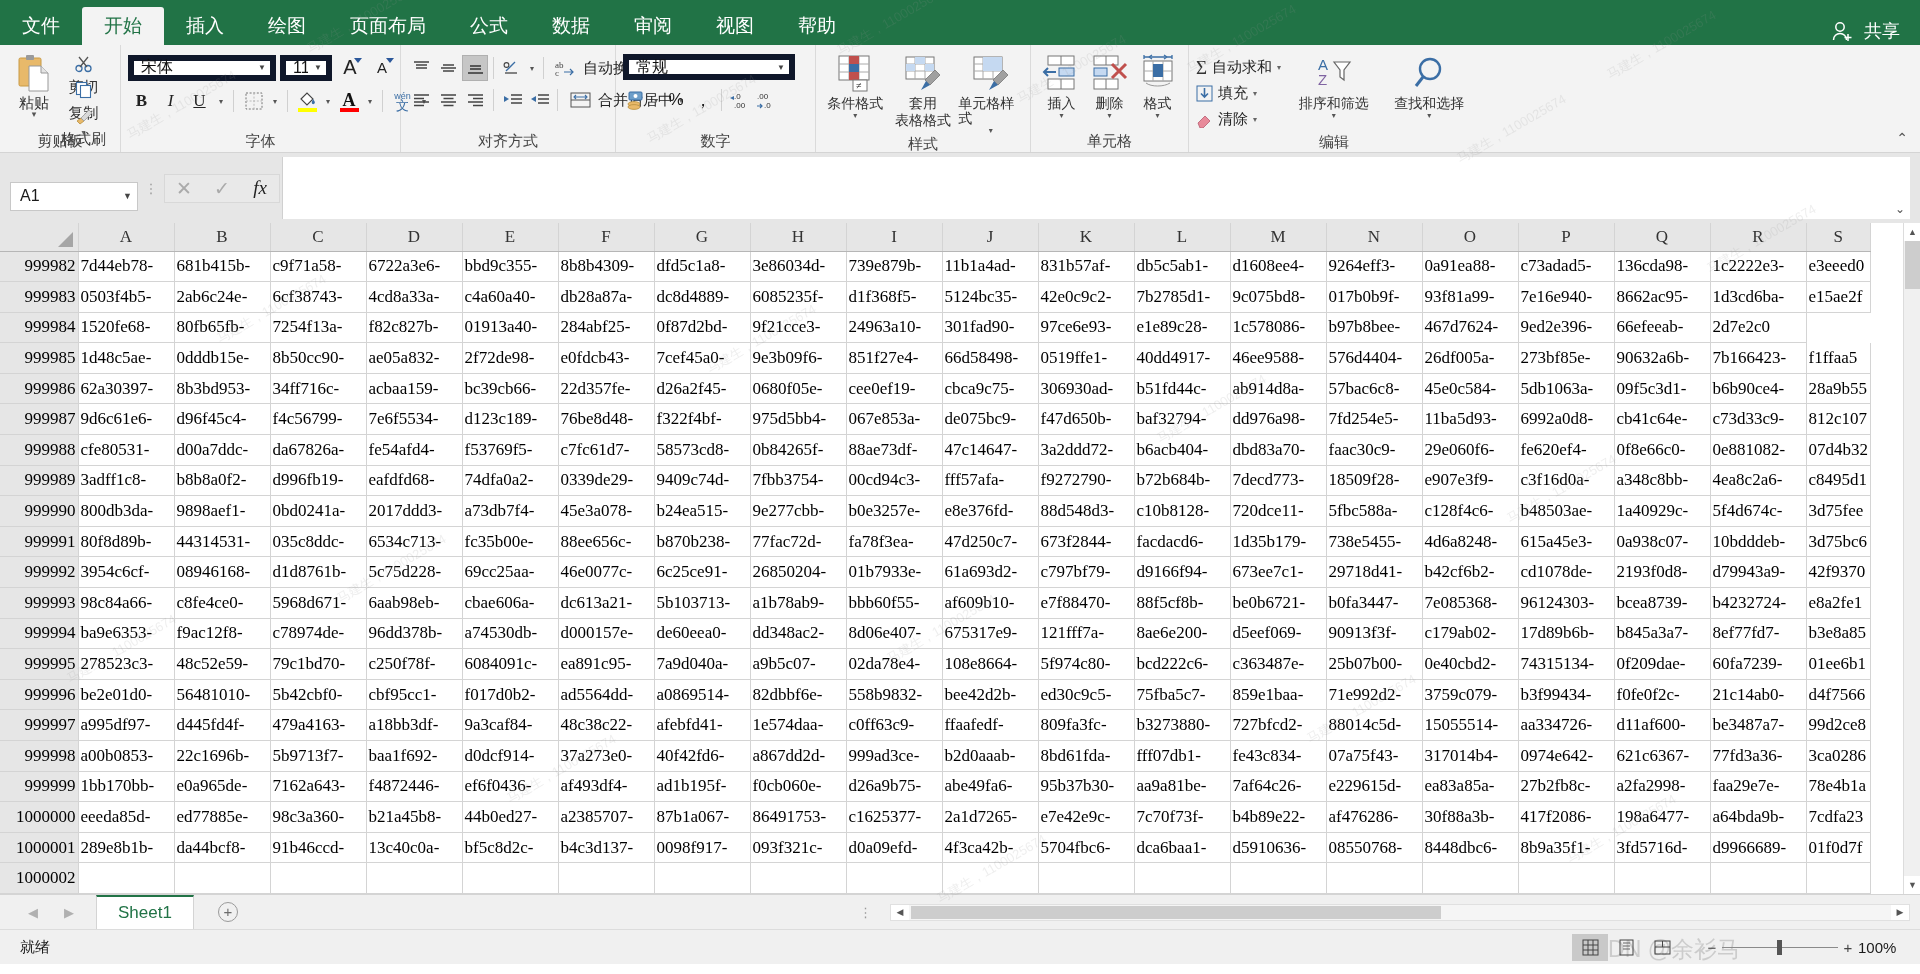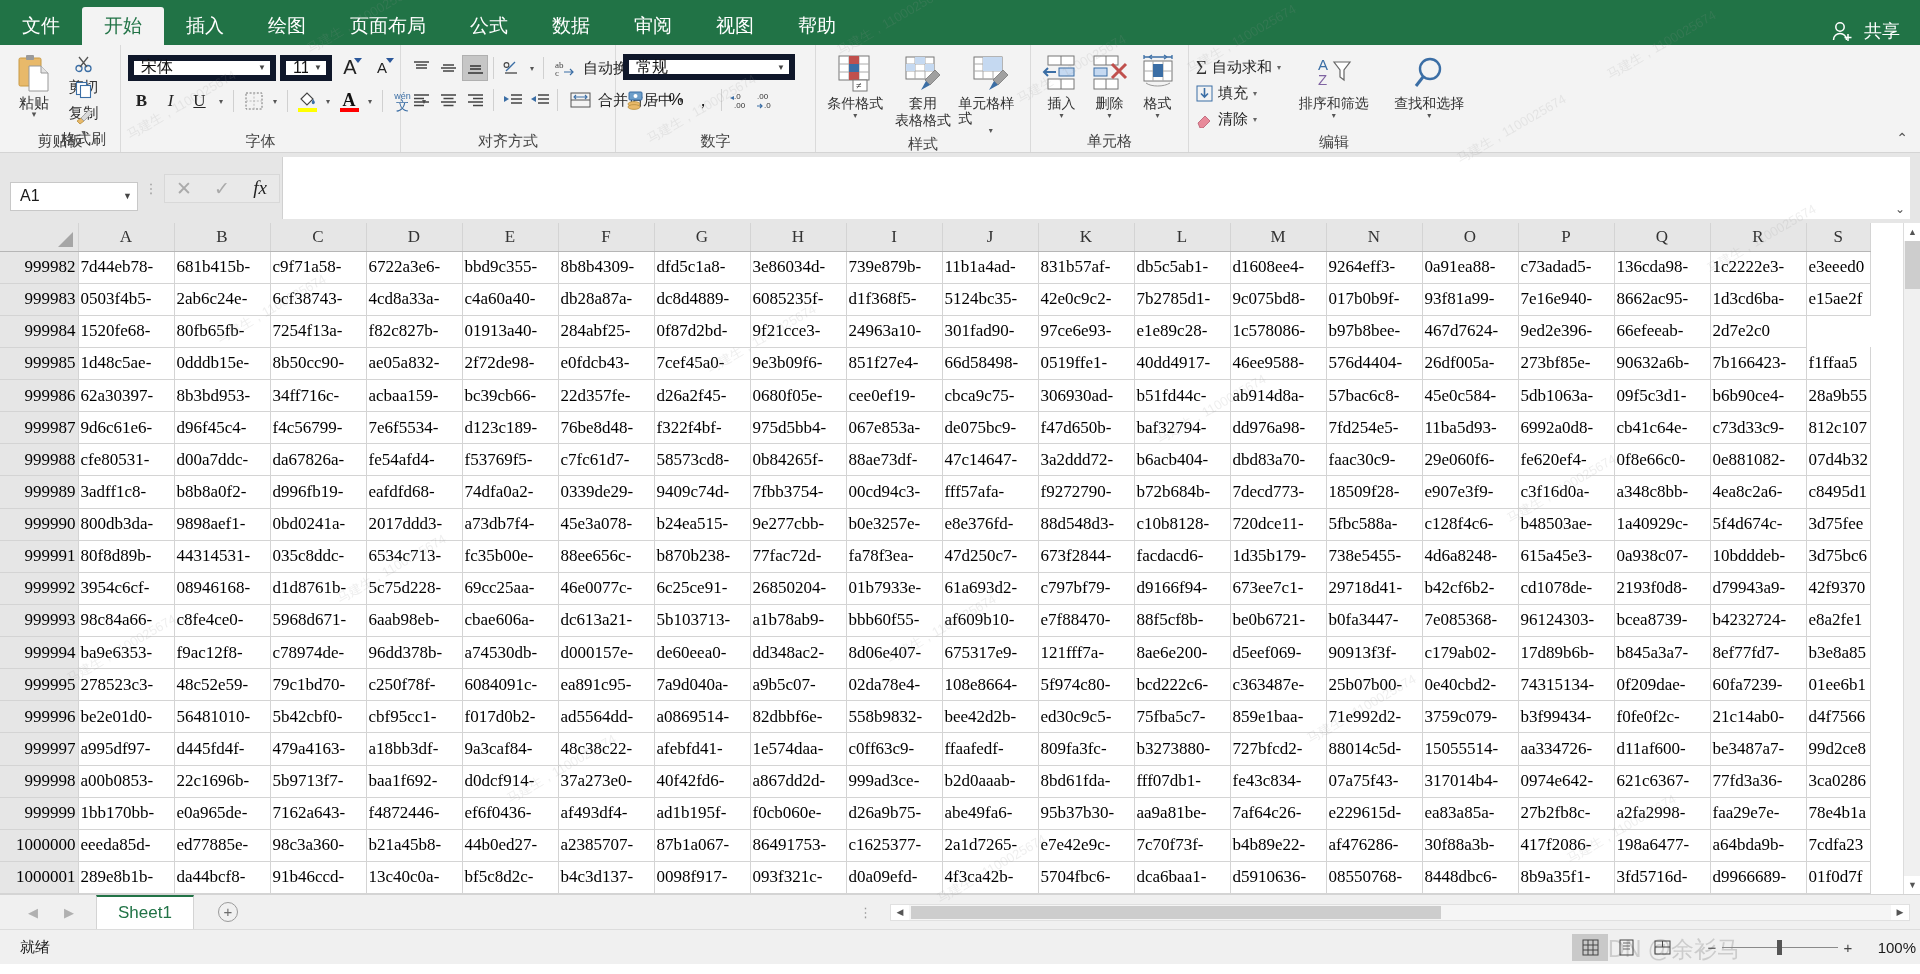--- a/index.html
+++ b/index.html
@@ -392,21 +392,21 @@
     width: 36px; height: 27px;
     display: flex; align-items: center; justify-content: center;
   }
   .viewbtn.sel { background: #c9c9c9; }
   .zoomslider {
     display: flex; align-items: center; gap: 0; margin-left: 22px;
   }
   .zs-minus, .zs-plus { width: 20px; text-align: center; color: #444; font-size: 15px; }
   .zs-track { width: 116px; height: 1px; background: #8a8a8a; position: relative;}
   .zs-handle { position: absolute; left: 55px; top: -7px; width: 5px; height: 15px; background: #555;}
-  .zoomval { width: 62px; text-align: right; padding-right: 4px; font-size: 15px; color: #1a1a1a;}
+  .zoomval { width: 62px; text-align: right; padding-right: 24px; font-size: 15px; color: #1a1a1a;}
   .watermark {
     position: absolute;
     right: 180px; top: 4px;
     font-size: 23px;
     color: rgba(150,150,150,.40);
     white-space: nowrap;
     pointer-events: none;
   }
   .wm-diag {
     position: absolute;
@@ -1263,20 +1263,42 @@
           <td class="cell">4f3ca42b-</td>
           <td class="cell">5704fbc6-</td>
           <td class="cell">dca6baa1-</td>
           <td class="cell">d5910636-</td>
           <td class="cell">08550768-</td>
           <td class="cell">8448dbc6-</td>
           <td class="cell">8b9a35f1-</td>
           <td class="cell">3fd5716d-</td>
           <td class="cell">d9966689-</td>
           <td class="cell">01f0d7f</td>
+        </tr>
+        <tr>
+          <td class="rowhdr">1000002</td>
+          <td class="cell"></td>
+          <td class="cell"></td>
+          <td class="cell"></td>
+          <td class="cell"></td>
+          <td class="cell"></td>
+          <td class="cell"></td>
+          <td class="cell"></td>
+          <td class="cell"></td>
+          <td class="cell"></td>
+          <td class="cell"></td>
+          <td class="cell"></td>
+          <td class="cell"></td>
+          <td class="cell"></td>
+          <td class="cell"></td>
+          <td class="cell"></td>
+          <td class="cell"></td>
+          <td class="cell"></td>
+          <td class="cell"></td>
+          <td class="cell"></td>
         </tr>
       </tbody>
   </table>
   <div class="vscroll">
     <div class="arrow-up">▲</div>
     <div class="thumb"></div>
     <div class="arrow-dn">▼</div>
   </div>
 </div>
 

